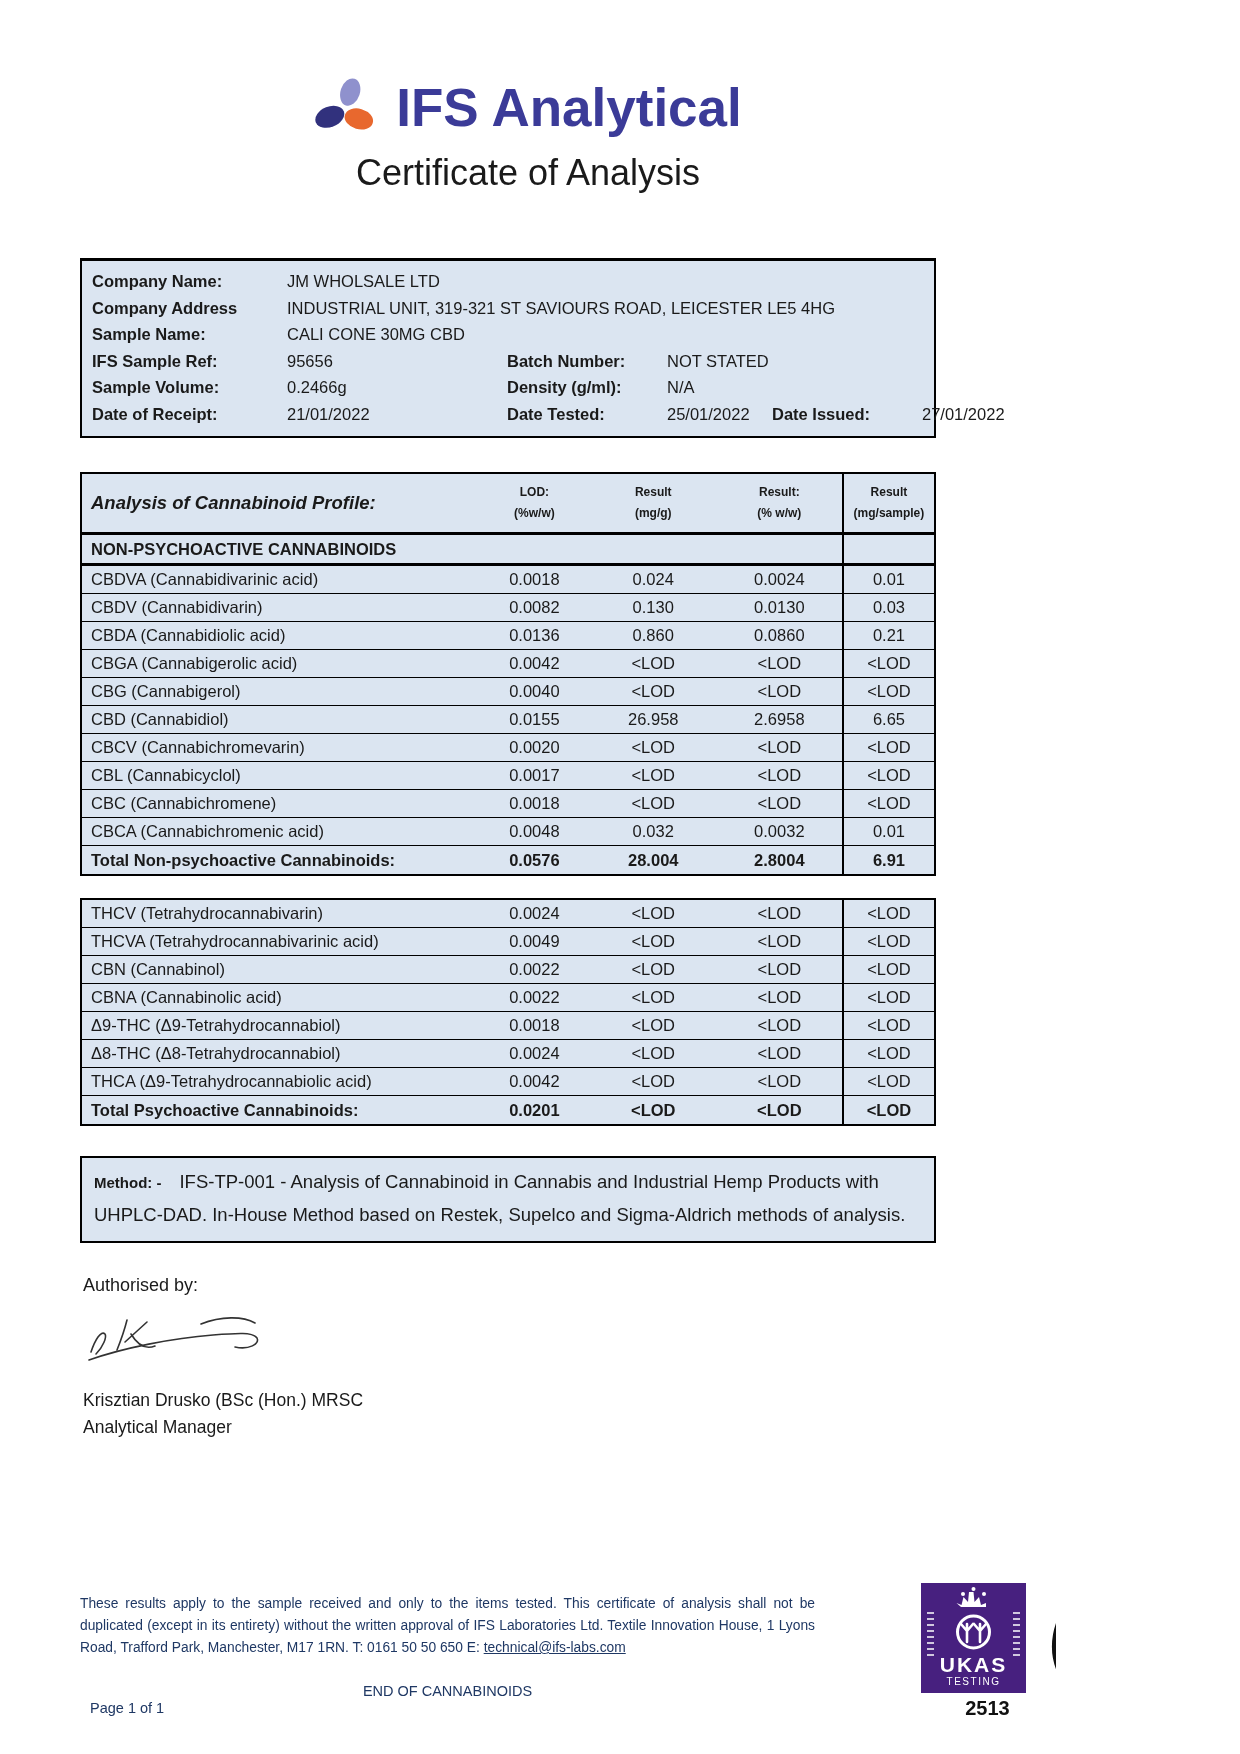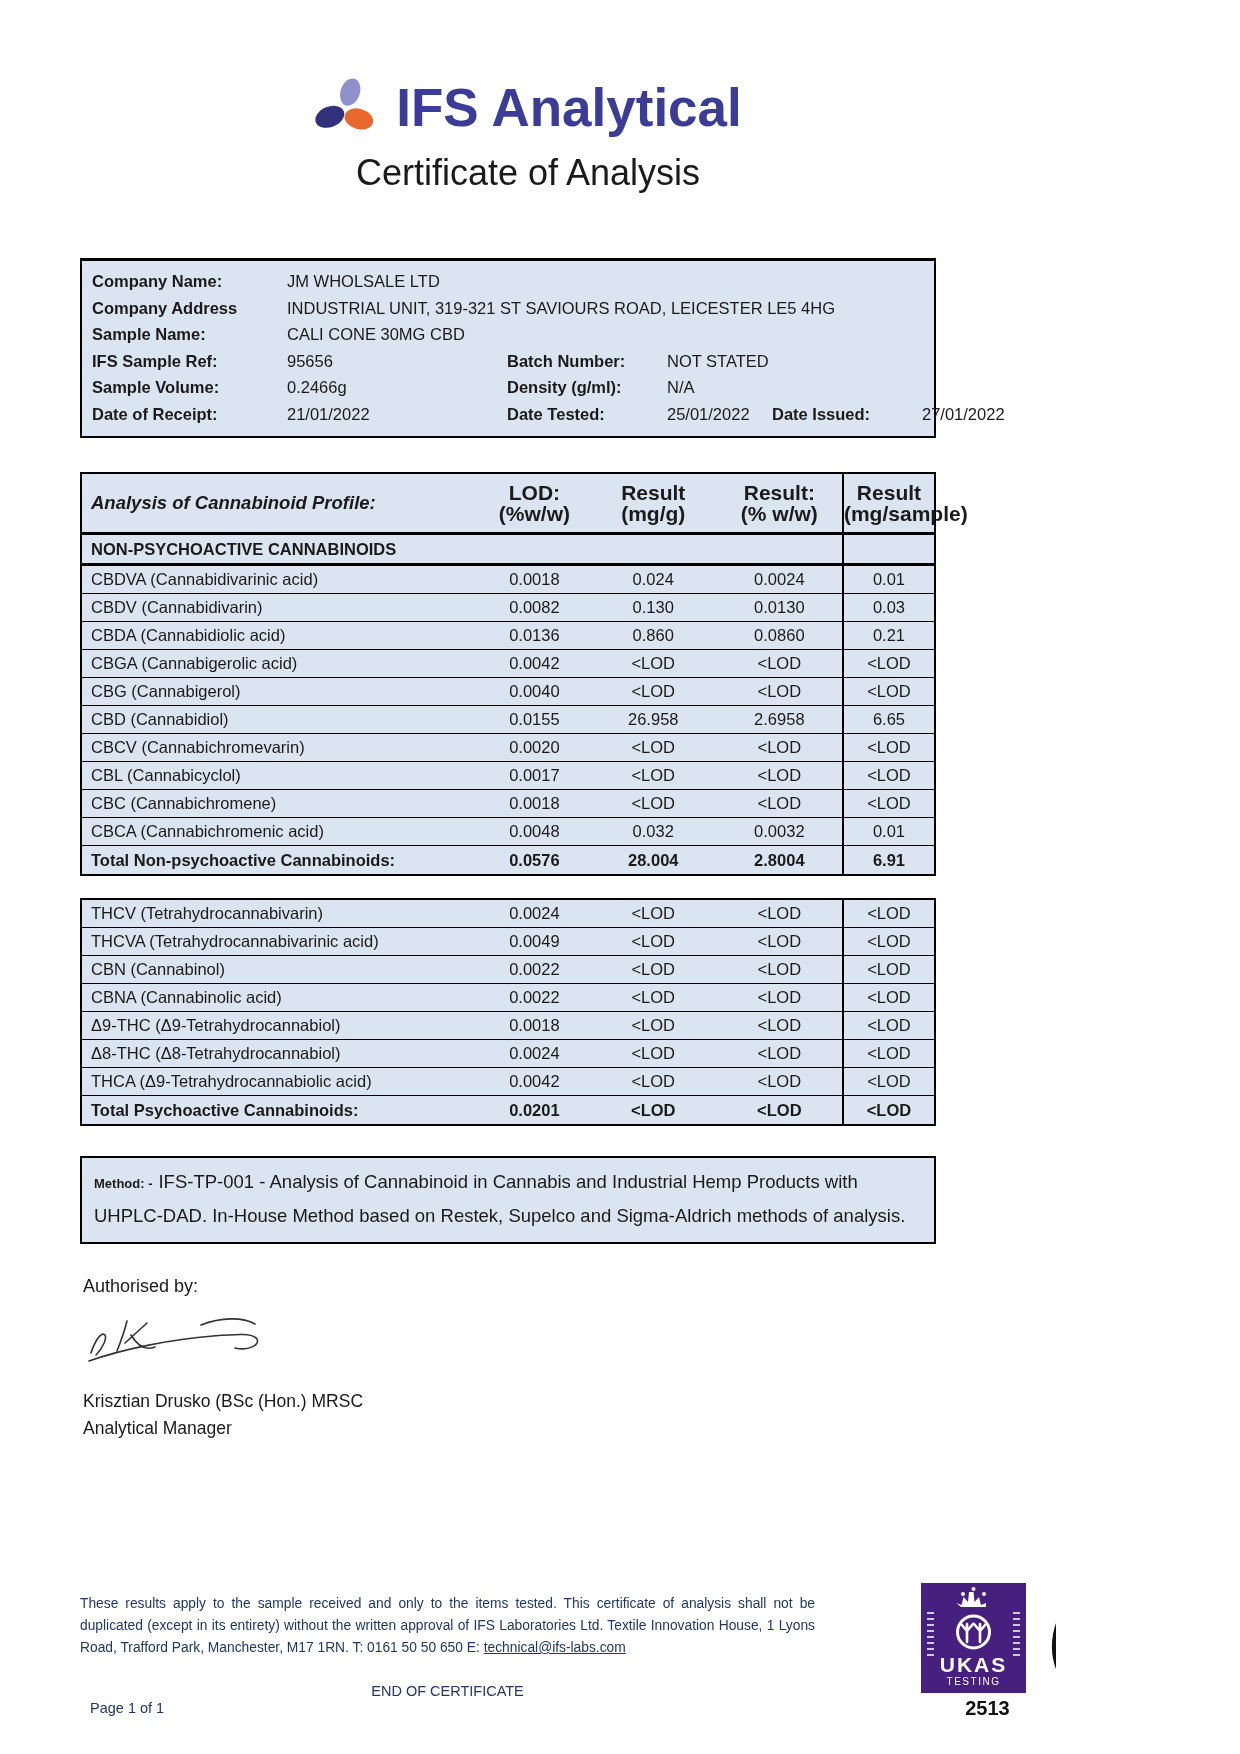--- a/index.html
+++ b/index.html
@@ -21,33 +21,33 @@
   .ivalue { font-weight:normal; }
   .span-rest { grid-column:2 / -1; }
   .span-tail { grid-column:4 / -1; }
 
   
   .table-box { margin-top:34px; background:#dbe5f1; border:2px solid #000; font-size:16.5px; }
   .table2 { margin-top:22px; }
   .cols { display:grid; grid-template-columns:46.6% 13% 14.9% 14.7% 10.8%; }
   .thead { border-bottom:3px solid #000; }
   .t-title { display:flex; align-items:center; font-weight:bold; font-size:18.5px; padding-left:9px;font-style:italic; }
-  .th { display:flex; flex-direction:column; justify-content:center; text-align:center; font-weight:bold; font-size:21px; line-height:21px; height:58px; }
+  .th { display:flex; flex-direction:column; justify-content:center; text-align:center; font-weight:bold; font-size:12px; line-height:21px; height:58px; }
   .section-row { border-bottom:3px solid #000; font-weight:bold; line-height:28px; }
   .section-label { grid-column:1 / 5; padding-left:9px; }
   .trow { border-bottom:1px solid #000; line-height:27px; }
   .trow:last-of-type { }
   .total { font-weight:bold; border-bottom:none; line-height:28px; }
   .c { text-align:center; }
   .c.name { text-align:left; padding-left:9px; }
   .last { border-left:2px solid #000; }
 
   
   .method-box { margin-top:30px; background:#dbe5f1; border:2px solid #000; padding:8px 12px 10px 12px; font-size:18.5px; line-height:32px; }
-  .method-label { font-weight:bold; font-size:13px; margin-right:6px; }
+  .method-label { font-weight:bold; font-size:15px; margin-right:18px; }
 
   
   .auth-heading { margin-top:32px; margin-left:83px; font-size:18px; }
   .signature-svg { margin-left:83px; margin-top:6px; display:block; }
   .signer-name { margin-left:83px; margin-top:22px; font-size:17.5px; }
   .signer-title { margin-left:83px; margin-top:6px; font-size:17.5px; }
 
   
   .footer { position:absolute; left:0; top:1583px; width:1240px; height:171px; }
   .disclaimer { position:absolute; left:80px; top:10px; width:735px; font-size:13.8px; line-height:22px; color:#1f3864; text-align:justify; }
@@ -308,21 +308,21 @@
       <path d="M48,32 C54,42 62,48 72,44"></path>
       <path d="M6,58 C40,46 90,36 130,33 C155,31 170,30 174,36 C177,42 166,48 152,45"></path>
       <path d="M118,22 C138,14 160,14 172,21"></path>
     </g>
   </svg>
   <div class="signer-name">Krisztian Drusko (BSc (Hon.) MRSC</div>
   <div class="signer-title">Analytical Manager</div>
 
   <div class="footer">
     <p class="disclaimer"><span>These results apply to the sample received and only to the items tested. This certificate of analysis shall not be duplicated (except in its entirety) without the written approval of IFS Laboratories Ltd. Textile Innovation House, 1 Lyons Road, Trafford Park, Manchester, M17 1RN. T: 0161 50 50 650 E: </span><a class="email-link">technical@ifs-labs.com</a></p>
-    <div class="end-cert">END OF CERTIFICATE</div>
+    <div class="end-cert">END OF CANNABINOIDS</div>
     <div class="page-num">Page 1 of 1</div>
 
     <div class="ukas-box">
       <svg width="105" height="110" viewBox="0 0 105 110">
         <g stroke="#fff" stroke-width="1.6">
           <path d="M6,30 h7 M6,36 h7 M6,42 h7 M6,48 h7 M6,54 h7 M6,60 h7 M6,66 h7 M6,72 h7"></path>
           <path d="M92,30 h7 M92,36 h7 M92,42 h7 M92,48 h7 M92,54 h7 M92,60 h7 M92,66 h7 M92,72 h7"></path>
         </g>
         <g fill="#fff">
           <path d="M40,24 h25 v-4 l-5,2 -2,-8 -4.5,5 -1,-10 -4.5,0 -1,10 -4.5,-5 -2,8 -5,-2 z"></path>

